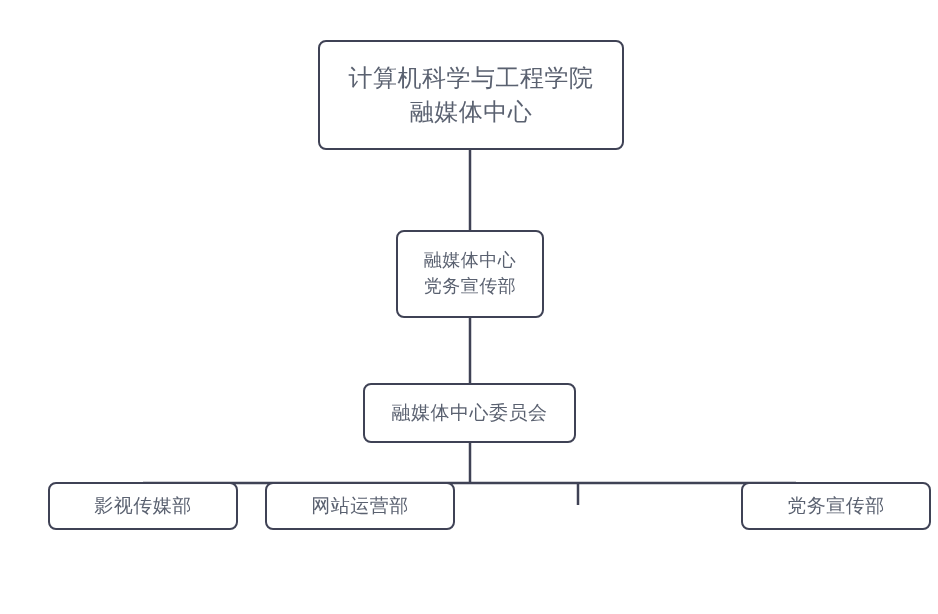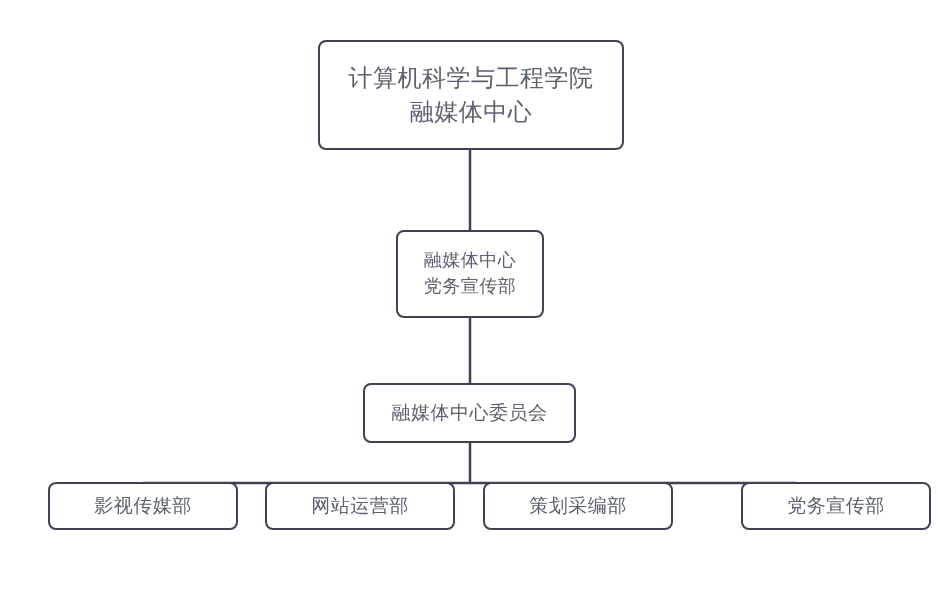--- a/index.html
+++ b/index.html
@@ -119,20 +119,17 @@
   <div class="node-box level-three">
     <span class="node-line">融媒体中心委员会</span>
   </div>
 
   <div class="node-box level-four dept-0">
     <span class="node-line">影视传媒部</span>
   </div>
   <div class="node-box level-four dept-1">
     <span class="node-line">网站运营部</span>
   </div>
-  <div class="node-box level-four dept-2">
-    <span class="node-line">策划采编部</span>
-  </div>
   <div class="node-box level-four dept-3">
     <span class="node-line">党务宣传部</span>
   </div>
 
 </div>
 
 </body></html>

